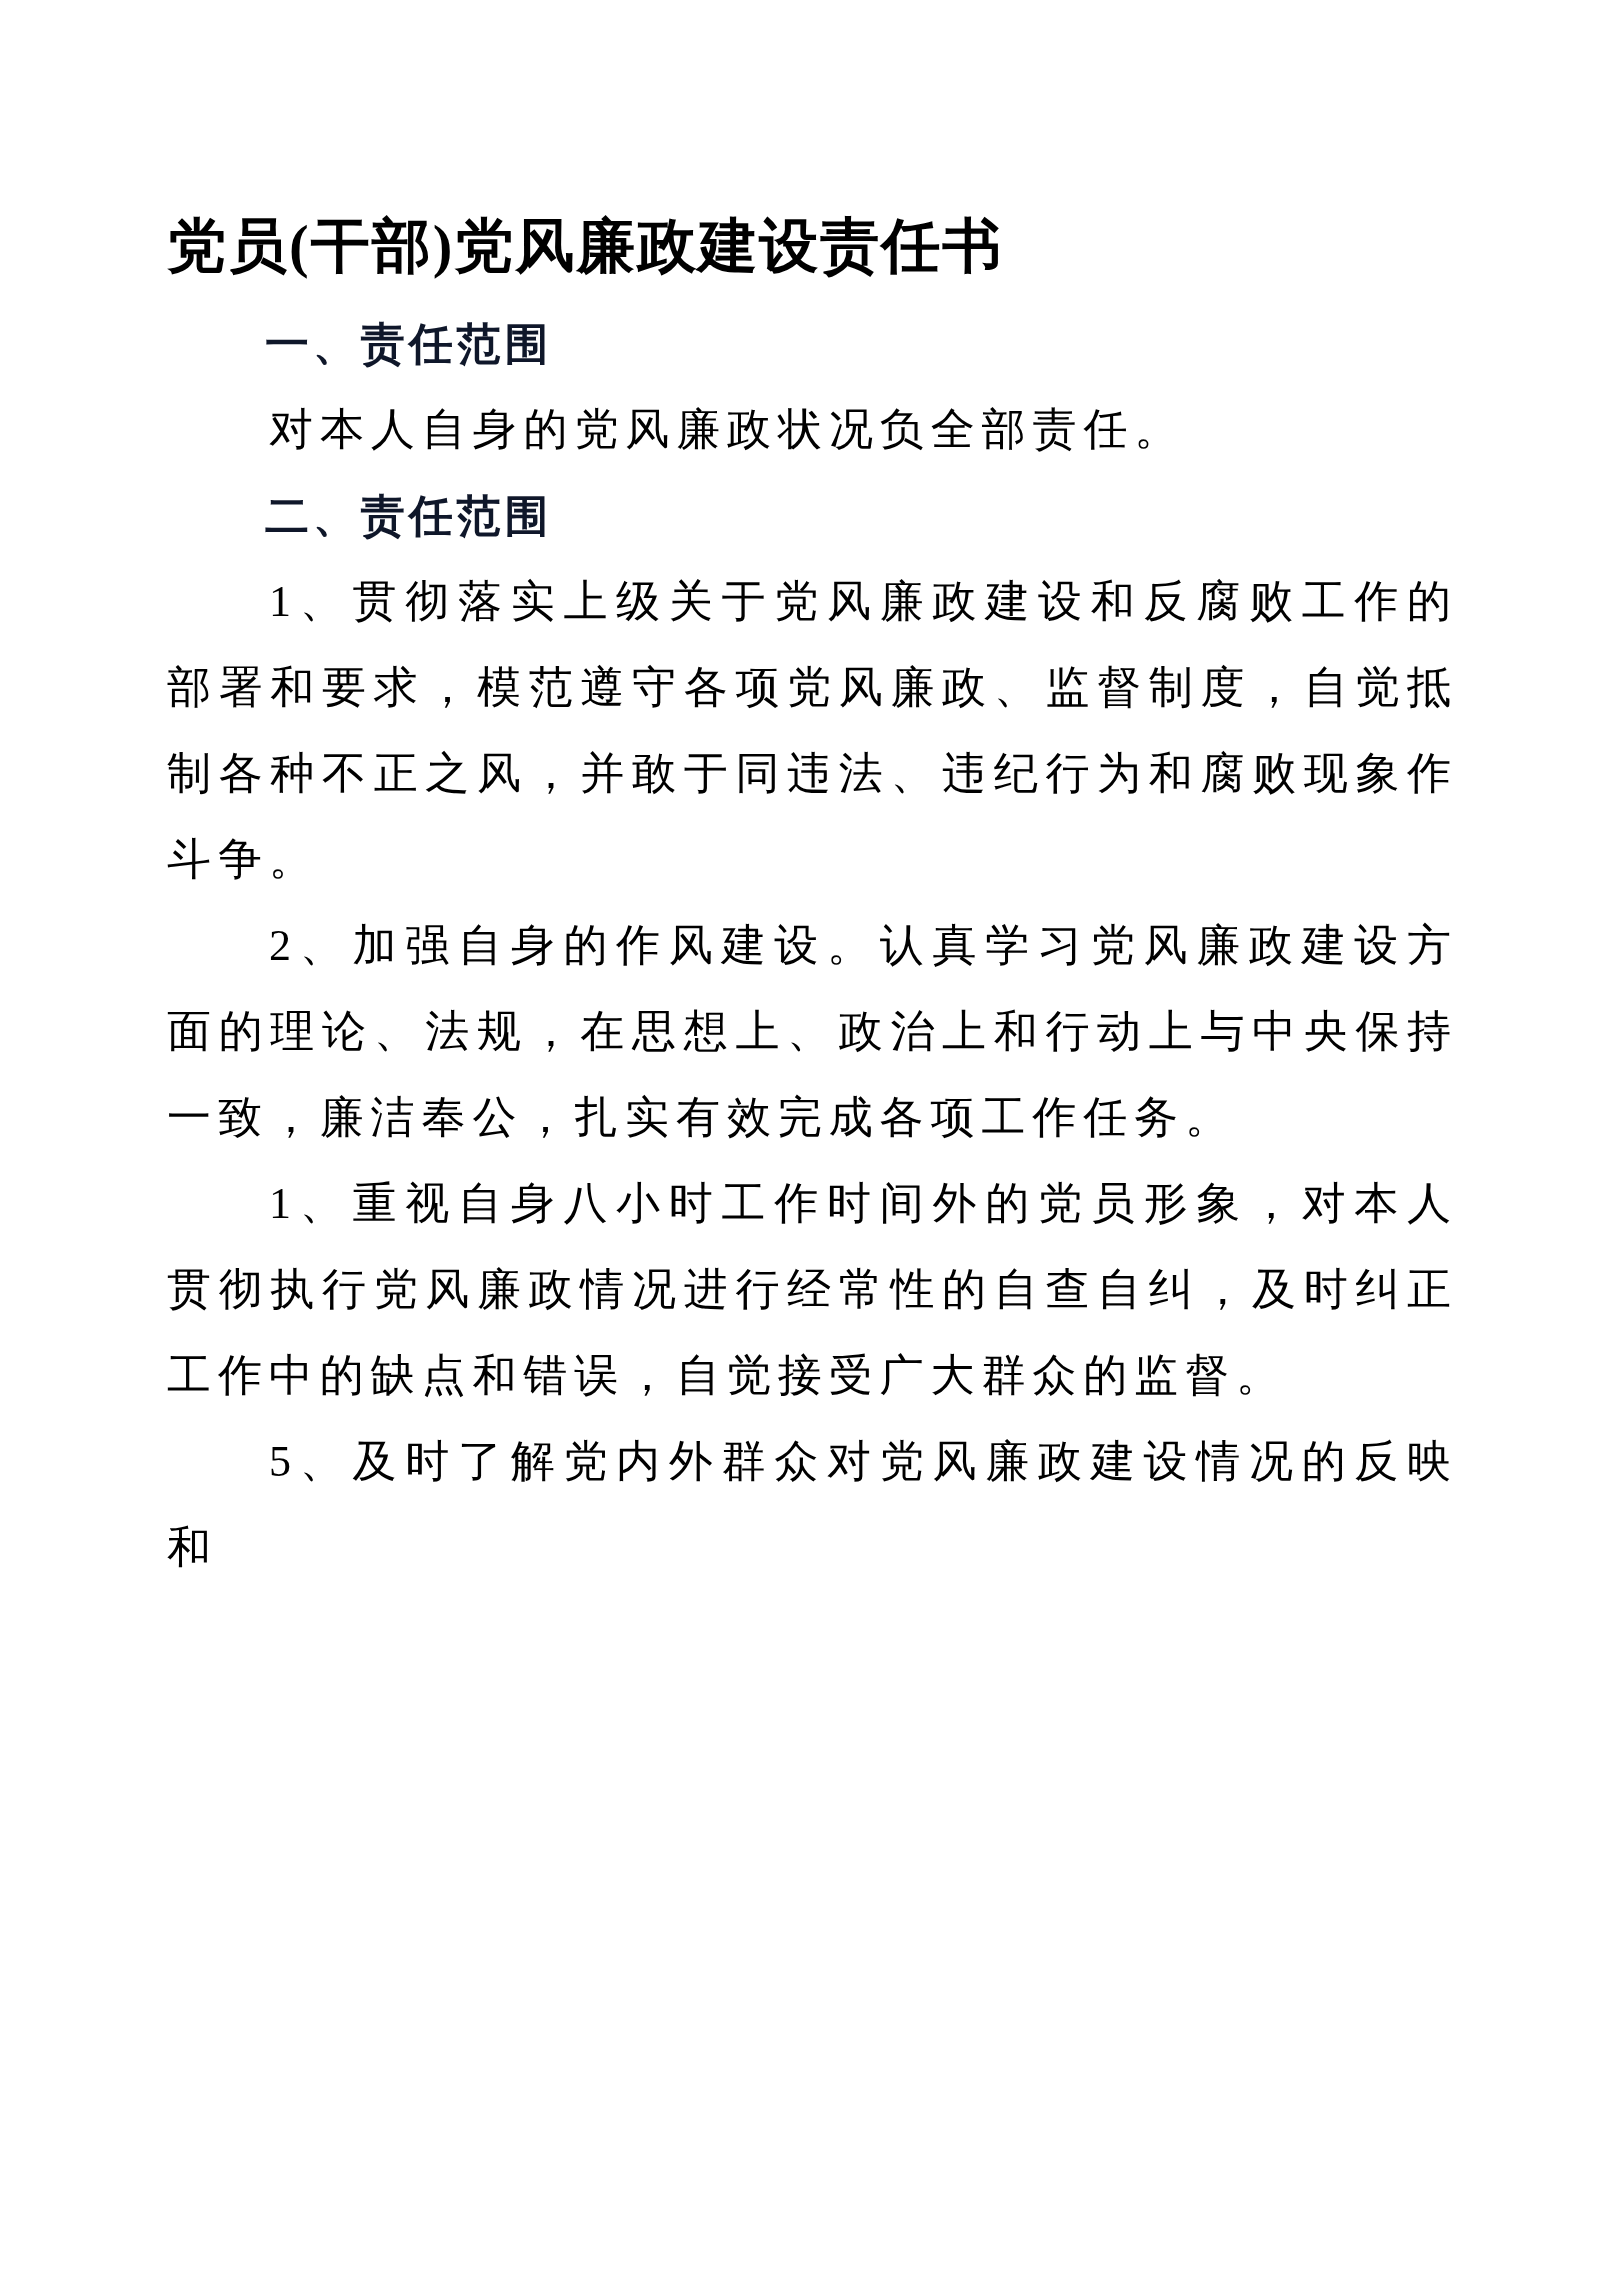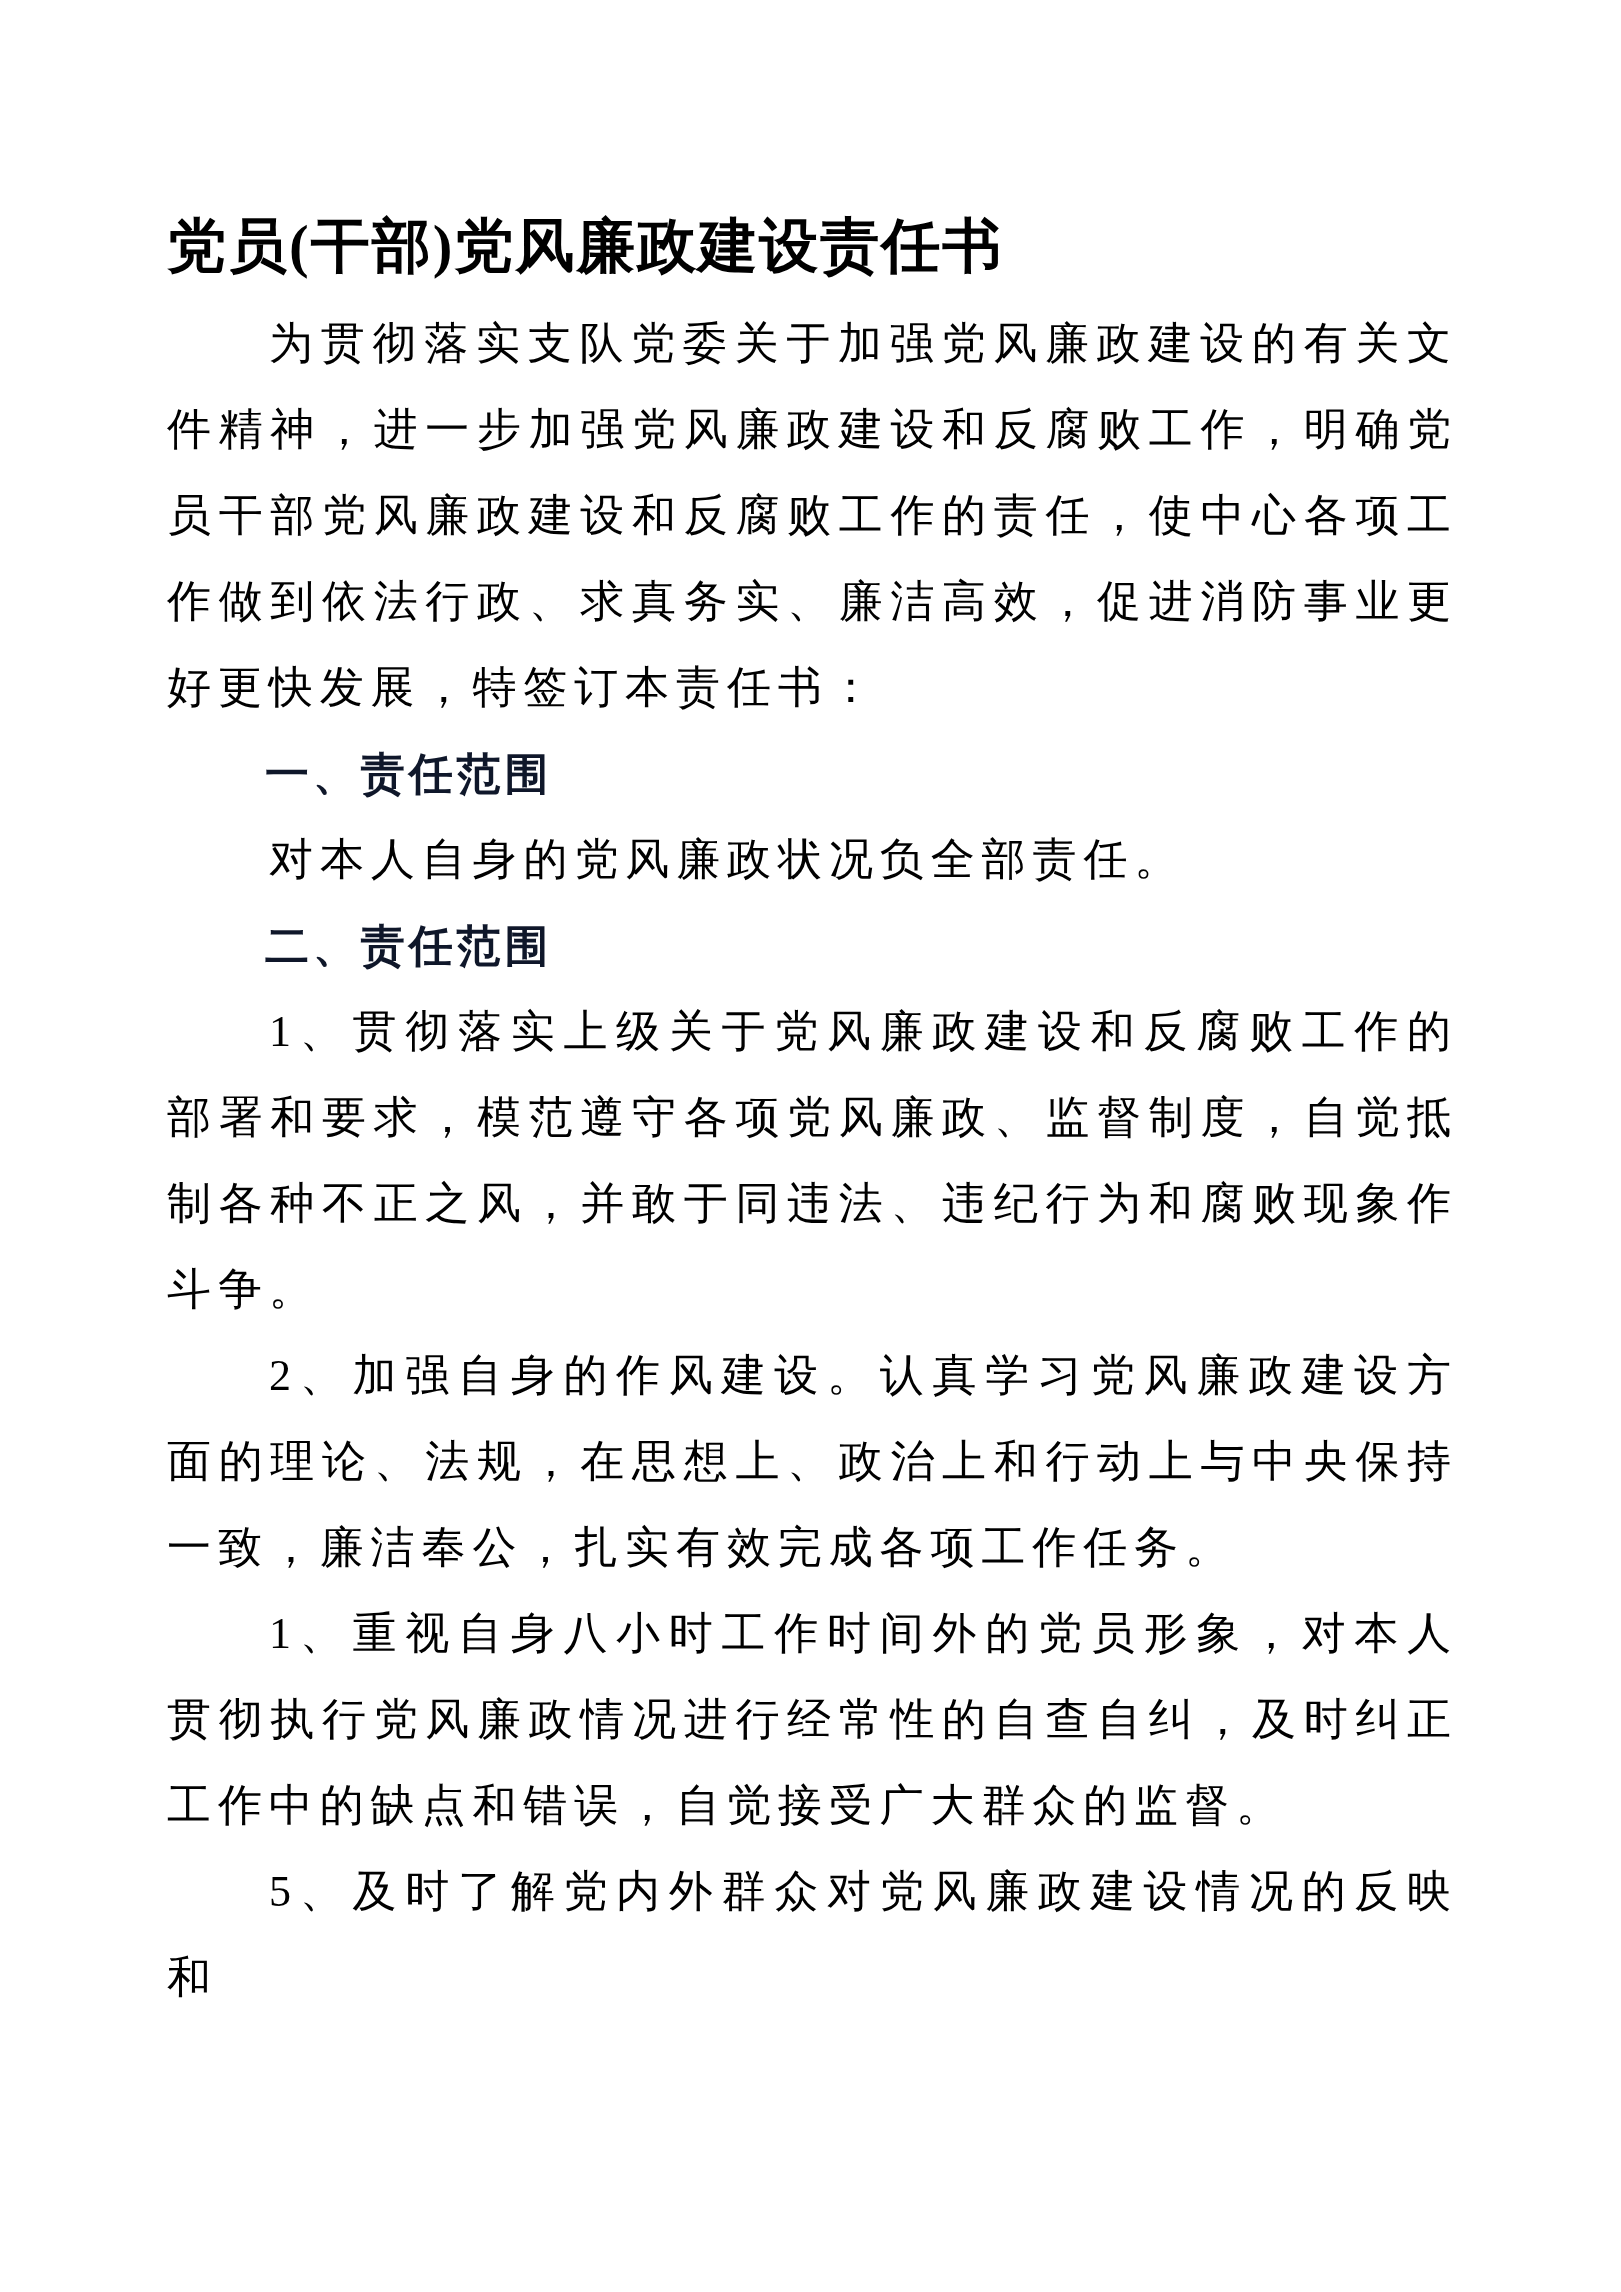--- a/index.html
+++ b/index.html
@@ -52,21 +52,20 @@
   }
 </style>
 </head>
 <body>
 
 <div class="page">
   <div class="content">
 
     <h1 class="doc-title">党员(干部)党风廉政建设责任书</h1>
 
-    <p class="para">为贯彻落实支队党委关于加强党风廉政建设的有关文件精神，进一步加强党风廉政建设和反腐败工作，明确党员干部党风廉政建设和反腐败工作的责任，使中心各项工作做到依法行政、求真务实、廉洁高效，促进消防事业更好更快发展，特签订本责任书：</p>
 
     <h2 class="section-heading">一、责任范围</h2>
 
     <p class="para">对本人自身的党风廉政状况负全部责任。</p>
 
     <h2 class="section-heading">二、责任范围</h2>
 
     <p class="para">1、贯彻落实上级关于党风廉政建设和反腐败工作的部署和要求，模范遵守各项党风廉政、监督制度，自觉抵制各种不正之风，并敢于同违法、违纪行为和腐败现象作斗争。</p>
 
     <p class="para">2、加强自身的作风建设。认真学习党风廉政建设方面的理论、法规，在思想上、政治上和行动上与中央保持一致，廉洁奉公，扎实有效完成各项工作任务。</p>

